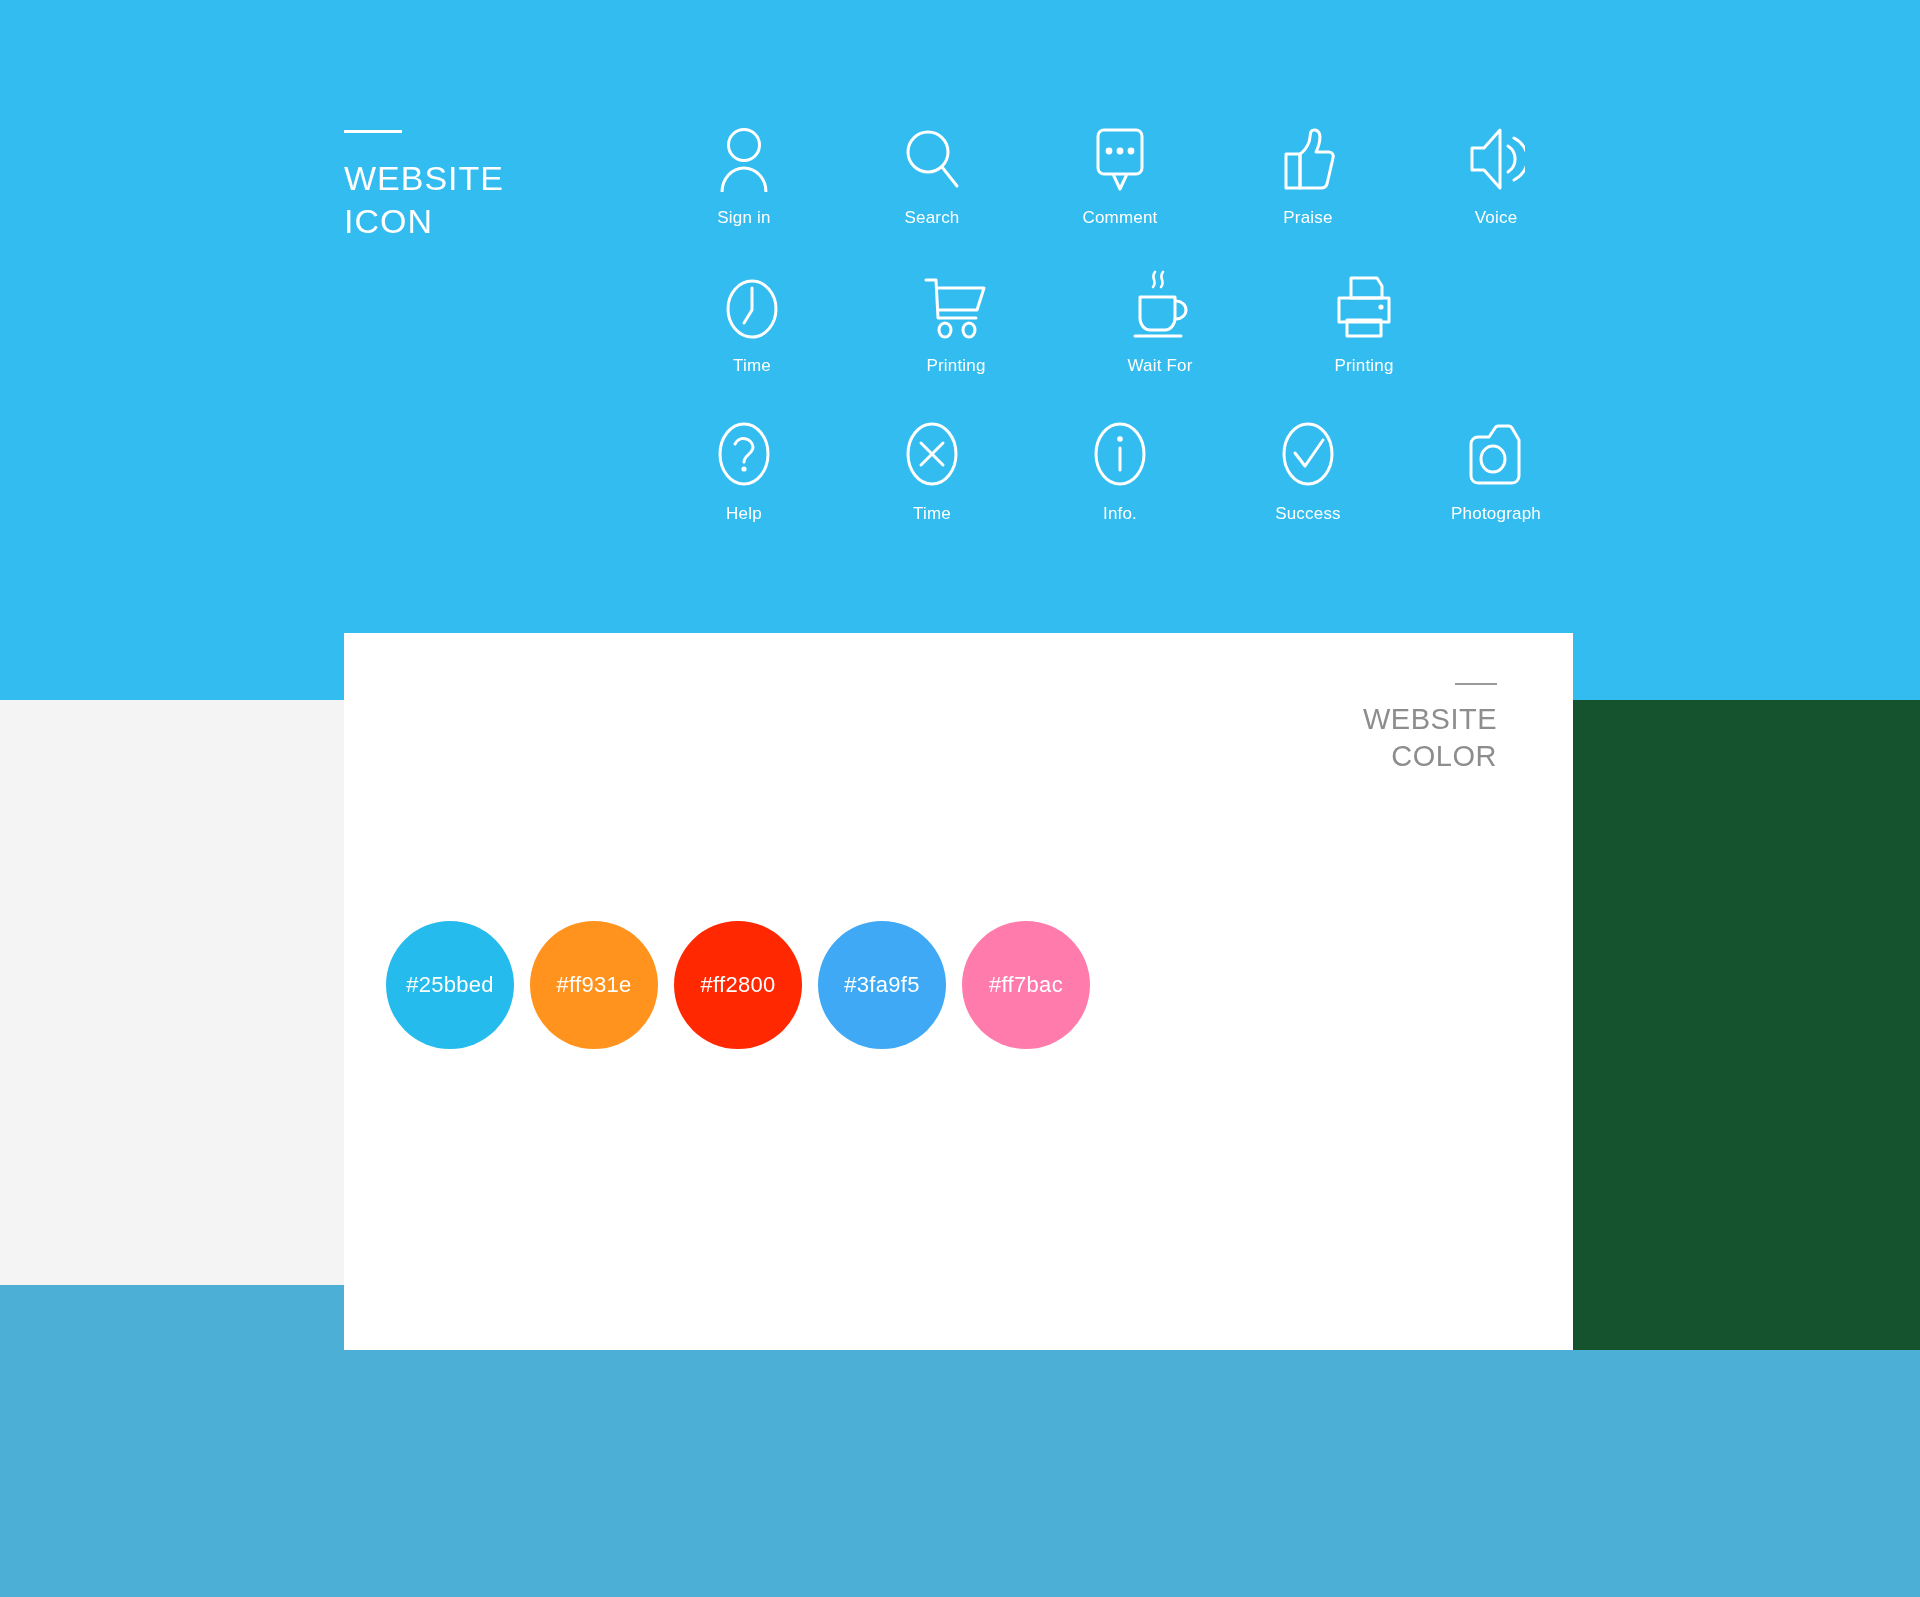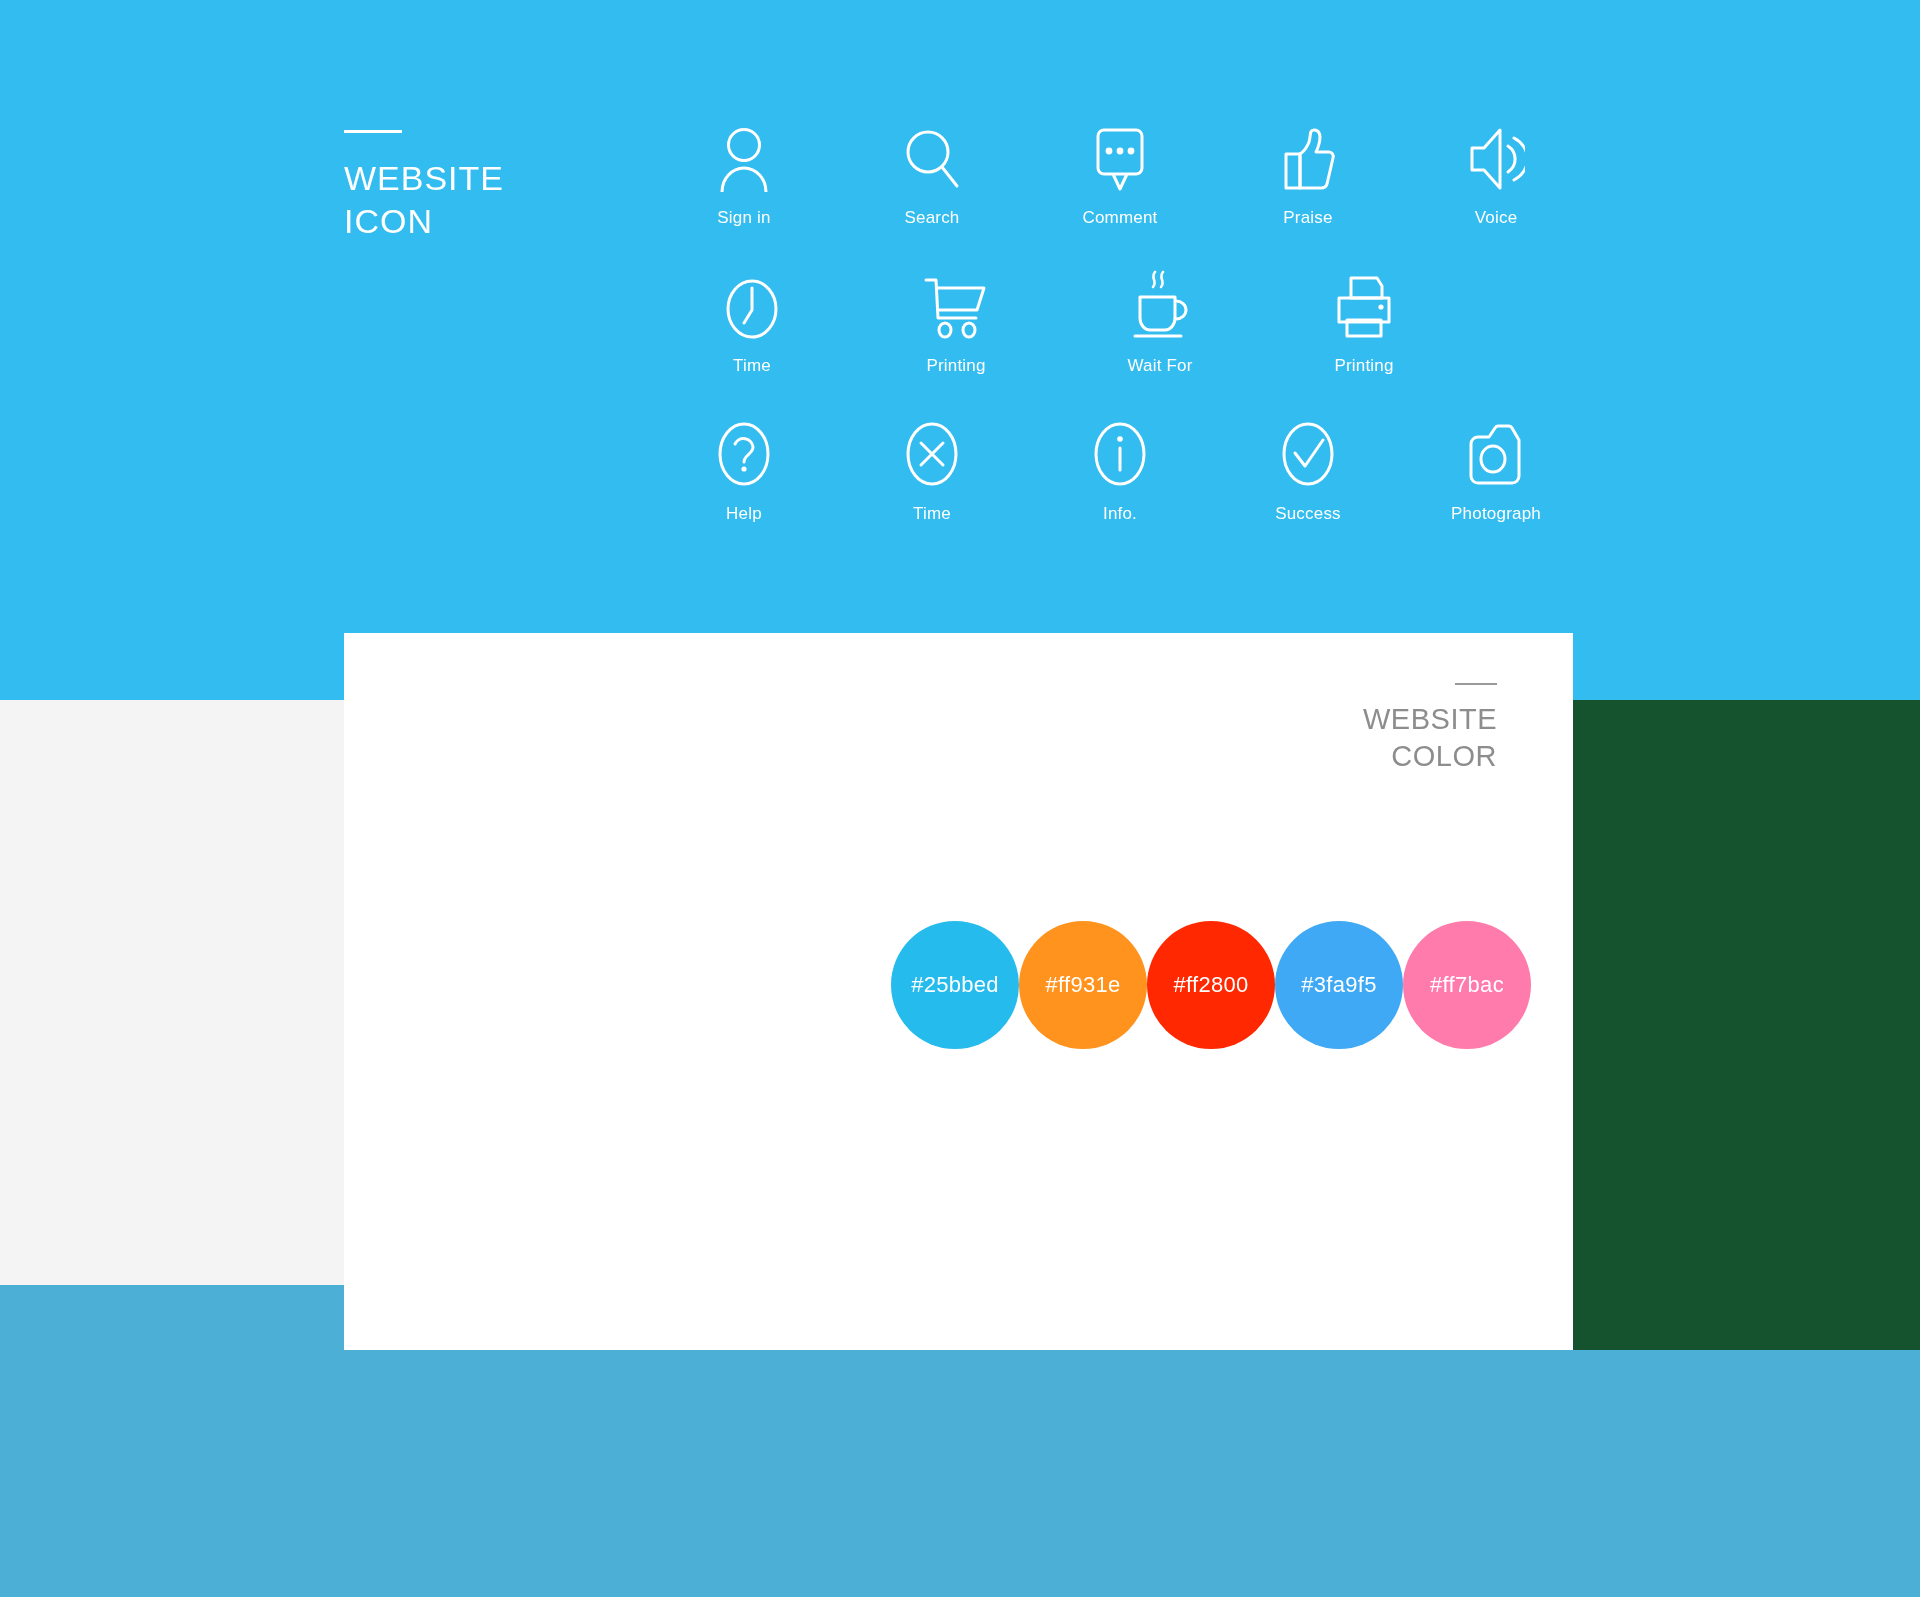--- a/index.html
+++ b/index.html
@@ -140,21 +140,22 @@
     font-weight: 400;
     white-space: nowrap;
   }
 
   .swatch-row {
     position: absolute;
     left: 42px;
     top: 288px;
     width: 1145px;
     display: flex;
-    justify-content: flex-end;
+    justify-content: flex-start;
+    gap: 16px;
   }
   .swatch {
     width: 128px;
     height: 128px;
     border-radius: 50%;
     display: flex;
     align-items: center;
     justify-content: center;
   }
   .swatch-label {

